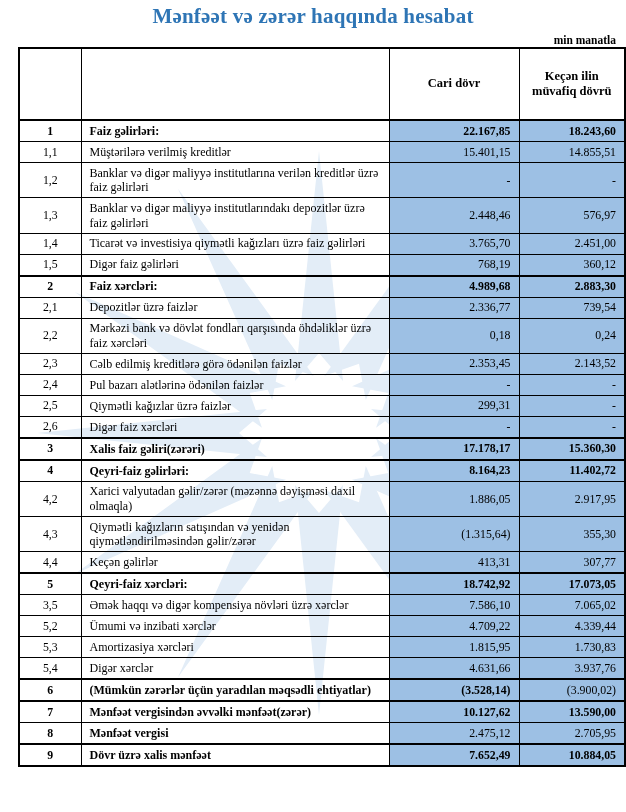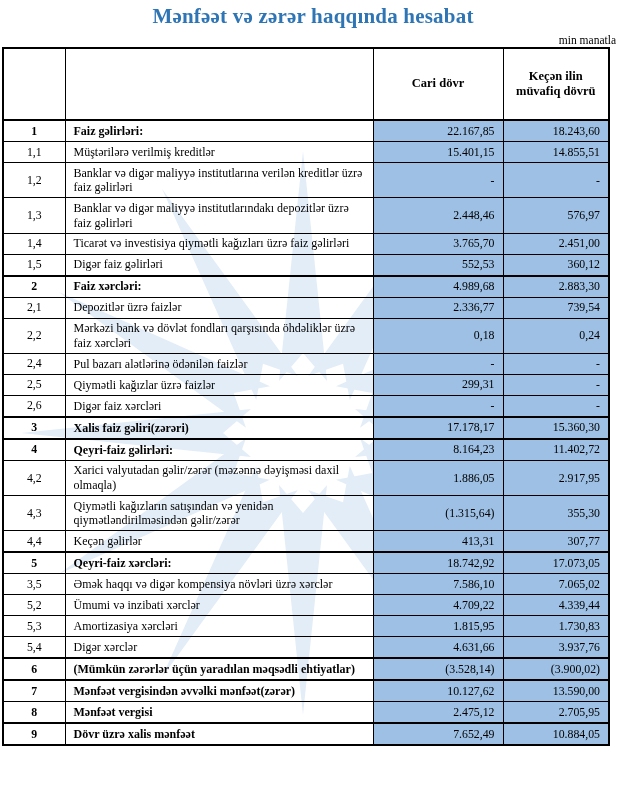--- a/index.html
+++ b/index.html
@@ -24,26 +24,26 @@
     color:var(--title-blue);
     font-size:21px;
     font-weight:bold;
     letter-spacing:0.2px;
     line-height:1.15;
   }
   .unit-note{
     width:606px;
     margin:6px 10px 1px 10px;
     text-align:right;
-    font-weight:normal;
+    font-weight:bold;
     font-size:11.5px;
   }
   .twrap{
     position:relative;
-    margin:0 2px;
+    margin:0 18px;
   }
   .watermark{
     position:absolute;
     left:6px;top:96px;
     width:580px;height:580px;
     z-index:0;
     pointer-events:none;
   }
   table.pl{
     position:relative;
@@ -82,21 +82,21 @@
     vertical-align:middle;
   }
   td.val{
     background:var(--cell-blue);
     text-align:right;
     vertical-align:middle;
     font-size:11.8px;
     padding:2.5px 8px 2.5px 2px;
   }
   tr.bold td.num, tr.bold td.desc{font-weight:bold;}
-  td.val.b{font-weight:normal;padding-left:20px;}
+  td.val.b{font-weight:bold;padding-left:20px;}
   tr.tt td{border-top:2px solid var(--ink);}
   tbody tr:last-child td{border-bottom:2px solid var(--ink);}
 </style>
 </head>
 <body>
 
 <div class="page">
 
   <div class="title">Mənfəət və zərər haqqında hesabat</div>
 
@@ -164,40 +164,46 @@
   </tr>
           <tr>
     <td class="num">1,4</td>
     <td class="desc">Ticarət və investisiya qiymətli kağızları üzrə faiz gəlirləri</td>
     <td class="val">3.765,70</td>
     <td class="val">2.451,00</td>
   </tr>
           <tr>
     <td class="num">1,5</td>
     <td class="desc">Digər faiz gəlirləri</td>
-    <td class="val">552,53</td>
+    <td class="val">768,19</td>
     <td class="val">360,12</td>
   </tr>
           <tr class="bold tt">
     <td class="num">2</td>
     <td class="desc">Faiz xərcləri:</td>
     <td class="val b">4.989,68</td>
     <td class="val b">2.883,30</td>
   </tr>
           <tr>
     <td class="num">2,1</td>
     <td class="desc">Depozitlər üzrə faizlər</td>
     <td class="val">2.336,77</td>
     <td class="val">739,54</td>
   </tr>
           <tr>
     <td class="num">2,2</td>
     <td class="desc">Mərkəzi bank və dövlət fondları qarşısında öhdəliklər üzrə faiz xərcləri</td>
     <td class="val">0,18</td>
     <td class="val">0,24</td>
+  </tr>
+          <tr>
+    <td class="num">2,3</td>
+    <td class="desc">Cəlb edilmiş kreditlərə görə ödənilən faizlər</td>
+    <td class="val">2.353,45</td>
+    <td class="val">2.143,52</td>
   </tr>
           <tr>
     <td class="num">2,4</td>
     <td class="desc">Pul bazarı alətlərinə ödənilən faizlər</td>
     <td class="val">-</td>
     <td class="val">-</td>
   </tr>
           <tr>
     <td class="num">2,5</td>
     <td class="desc">Qiymətli kağızlar üzrə faizlər</td>

